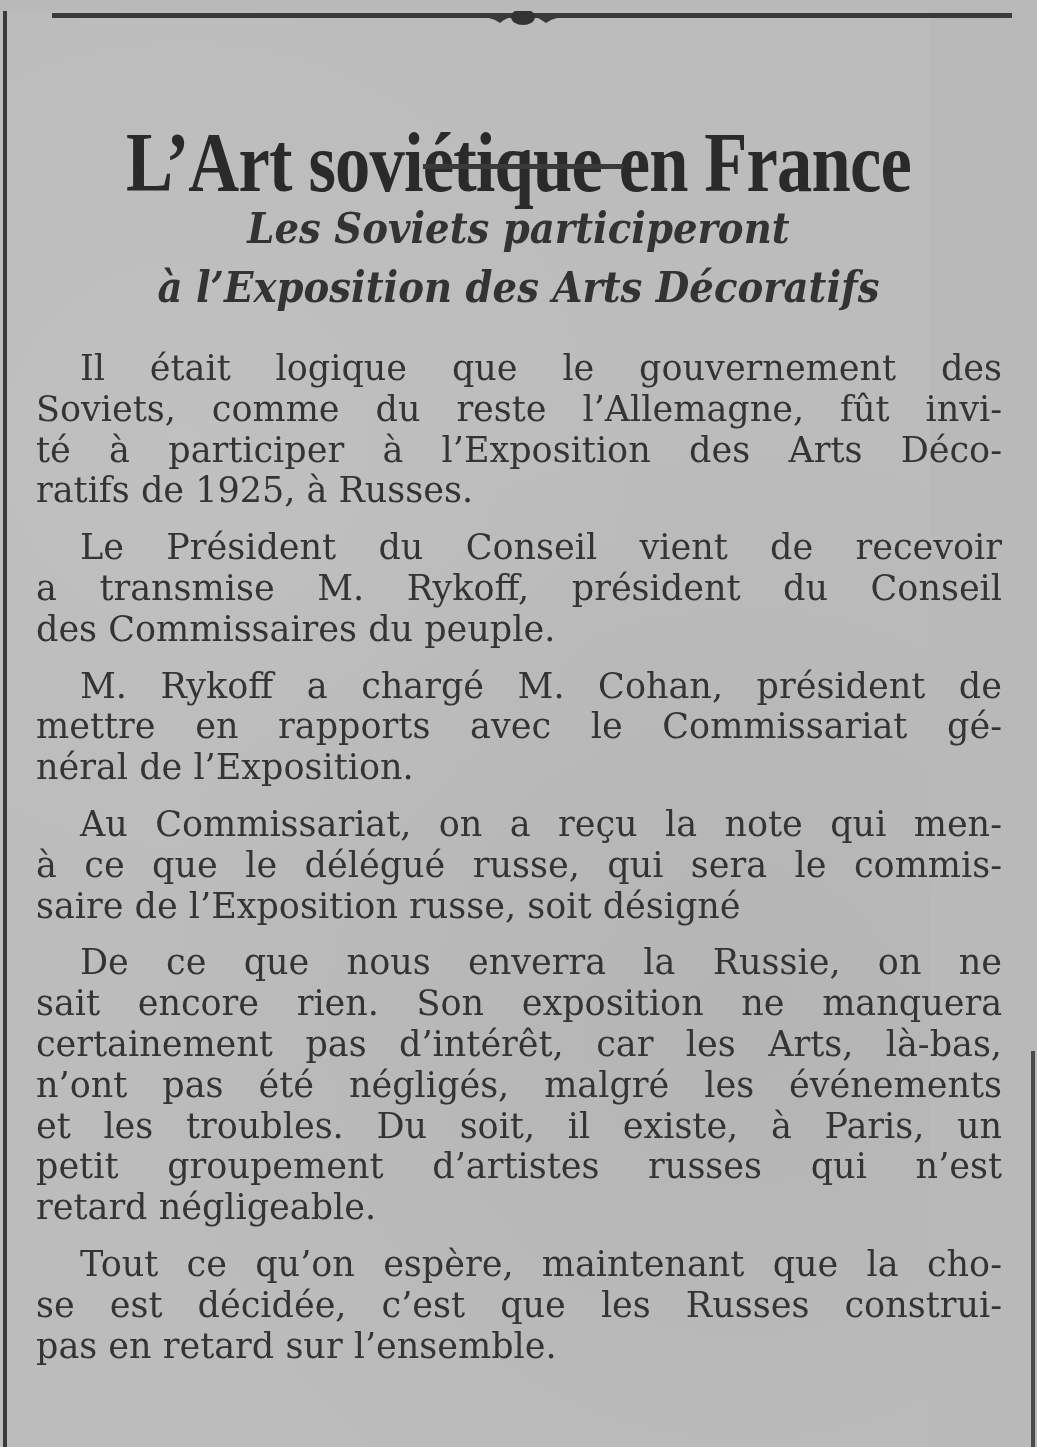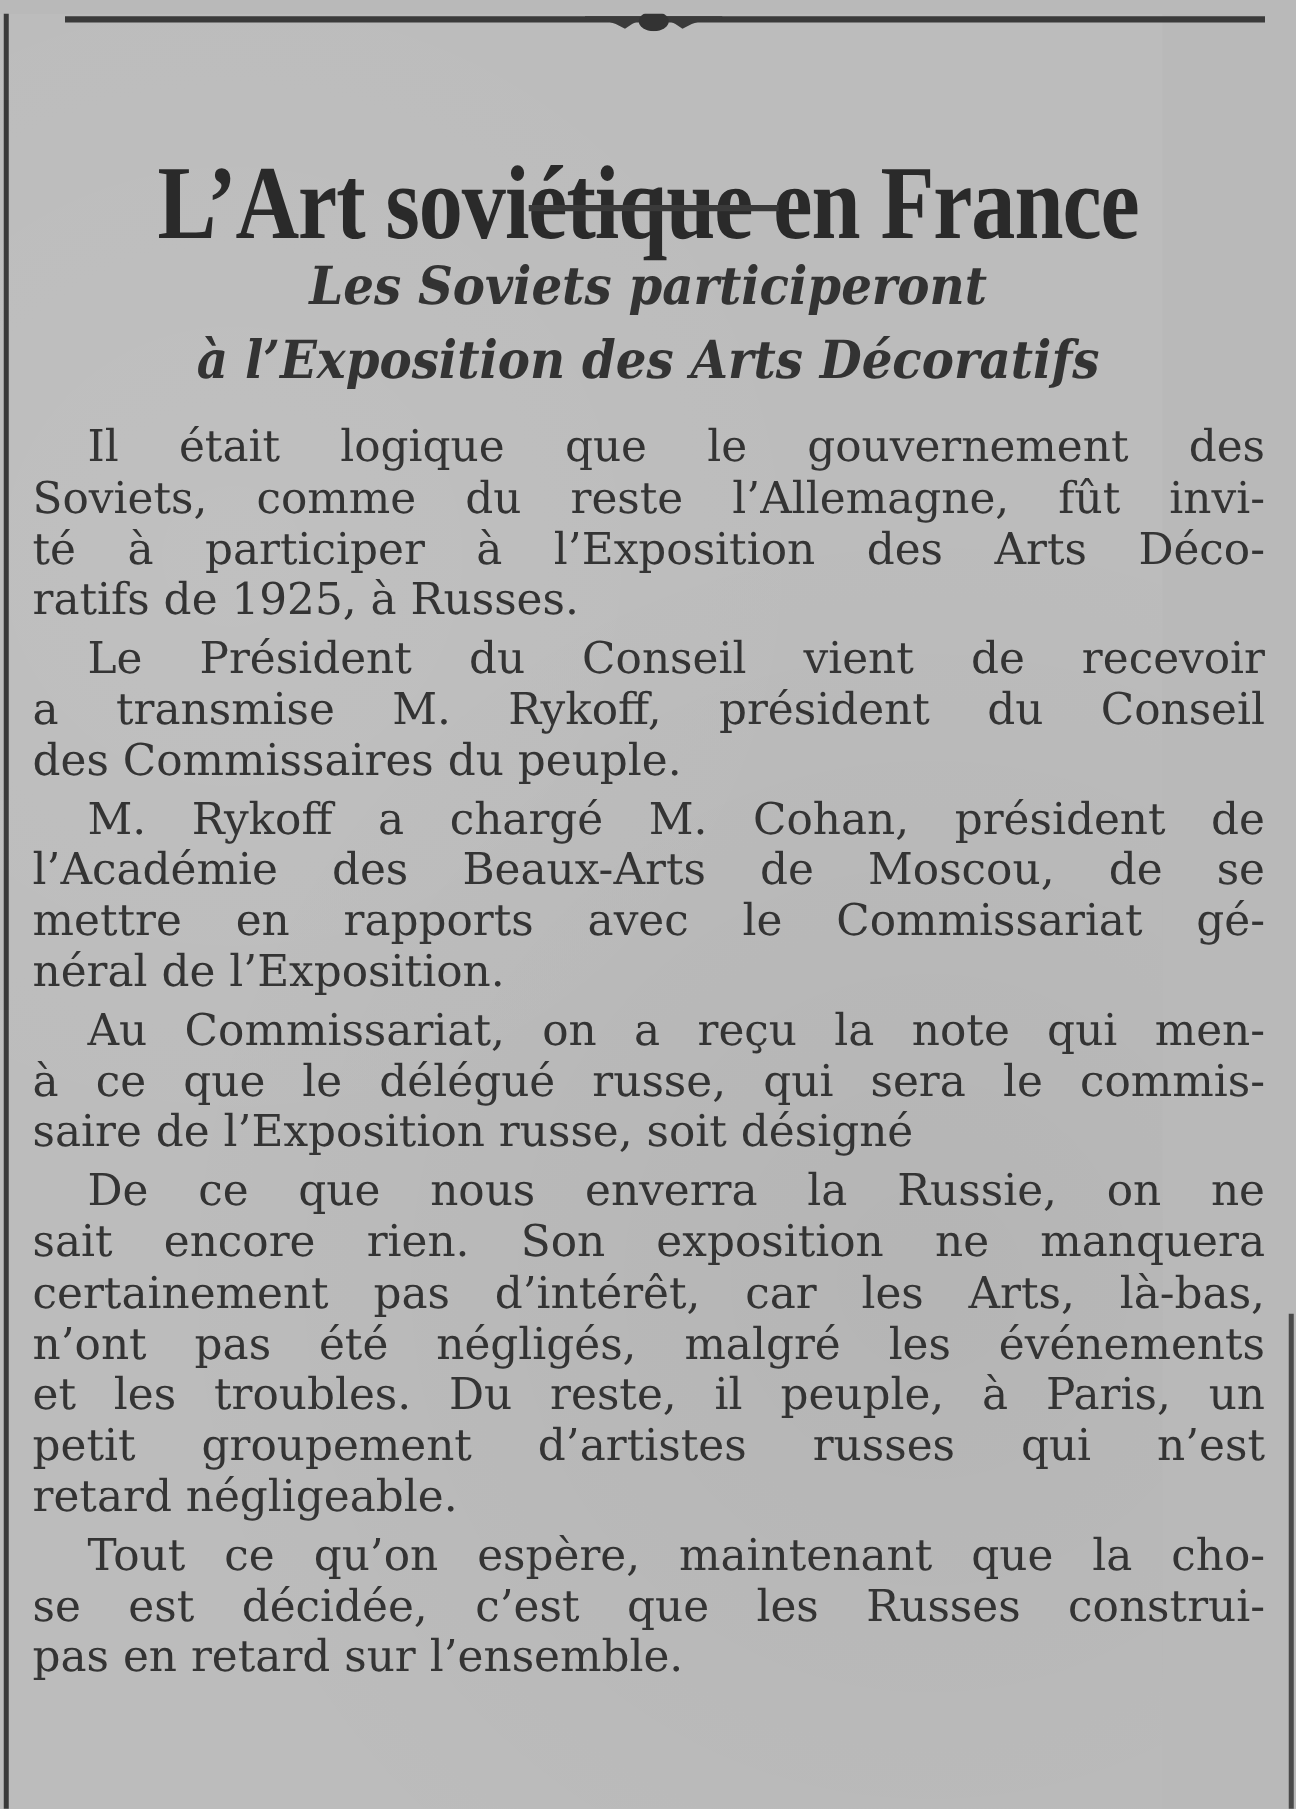--- a/index.html
+++ b/index.html
@@ -59,21 +59,21 @@
   }
   .sub1 { top: 190px; }
   .sub2 { top: 249px; }
   .body {
     position: absolute; left: 20px; top: 321px; width: 998px;
     font-family: "DejaVu Serif", serif;
     font-size: 35px;
     line-height: 40.8px;
     color: #343434;
   }
-  .para { margin: 6px; }
+  .para { margin: 16px; }
   .line {
     display: block;
     white-space: nowrap;
     text-align: justify;
     text-align-last: justify;
     height: 40.8px;
   }
   .line.last { text-align-last: left; }
   .line.indent { padding-left: 44px; }
   .bottom-ornament {
@@ -105,35 +105,34 @@
       <span class="line">té à participer à l’Exposition des Arts Déco-</span>
       <span class="line last">ratifs de 1925, à Russes.</span>
     </p>
     <p class="para">
       <span class="line indent">Le Président du Conseil vient  de recevoir</span>
       <span class="line">a transmise M. Rykoff, président du Conseil</span>
       <span class="line last">des Commissaires du peuple.</span>
     </p>
     <p class="para">
       <span class="line indent">M. Rykoff a chargé M. Cohan, président de</span>
-      <span class="line">l’Académie des Beaux-Arts de Moscou, de se</span>
       <span class="line">mettre en rapports avec le Commissariat gé-</span>
       <span class="line last">néral de l’Exposition.</span>
     </p>
     <p class="para">
       <span class="line indent">Au Commissariat, on a reçu la note qui men-</span>
       <span class="line">à ce que le délégué russe, qui sera le commis-</span>
       <span class="line last">saire de l’Exposition russe, soit désigné</span>
     </p>
     <p class="para">
       <span class="line indent">De ce que nous enverra la Russie, on ne</span>
       <span class="line">sait encore rien. Son exposition ne manquera</span>
       <span class="line">certainement pas d’intérêt, car les Arts, là-bas,</span>
       <span class="line">n’ont pas été négligés, malgré les événements</span>
-      <span class="line">et les troubles. Du reste, il peuple, à Paris, un</span>
+      <span class="line">et les troubles. Du soit, il existe, à Paris, un</span>
       <span class="line">petit groupement d’artistes russes qui   n’est</span>
       <span class="line last">retard négligeable.</span>
     </p>
     <p class="para">
       <span class="line indent">Tout ce qu’on espère, maintenant que la cho-</span>
       <span class="line">se est décidée, c’est que les Russes construi-</span>
       <span class="line last">pas en retard sur l’ensemble.</span>
     </p>
   </div>
 

